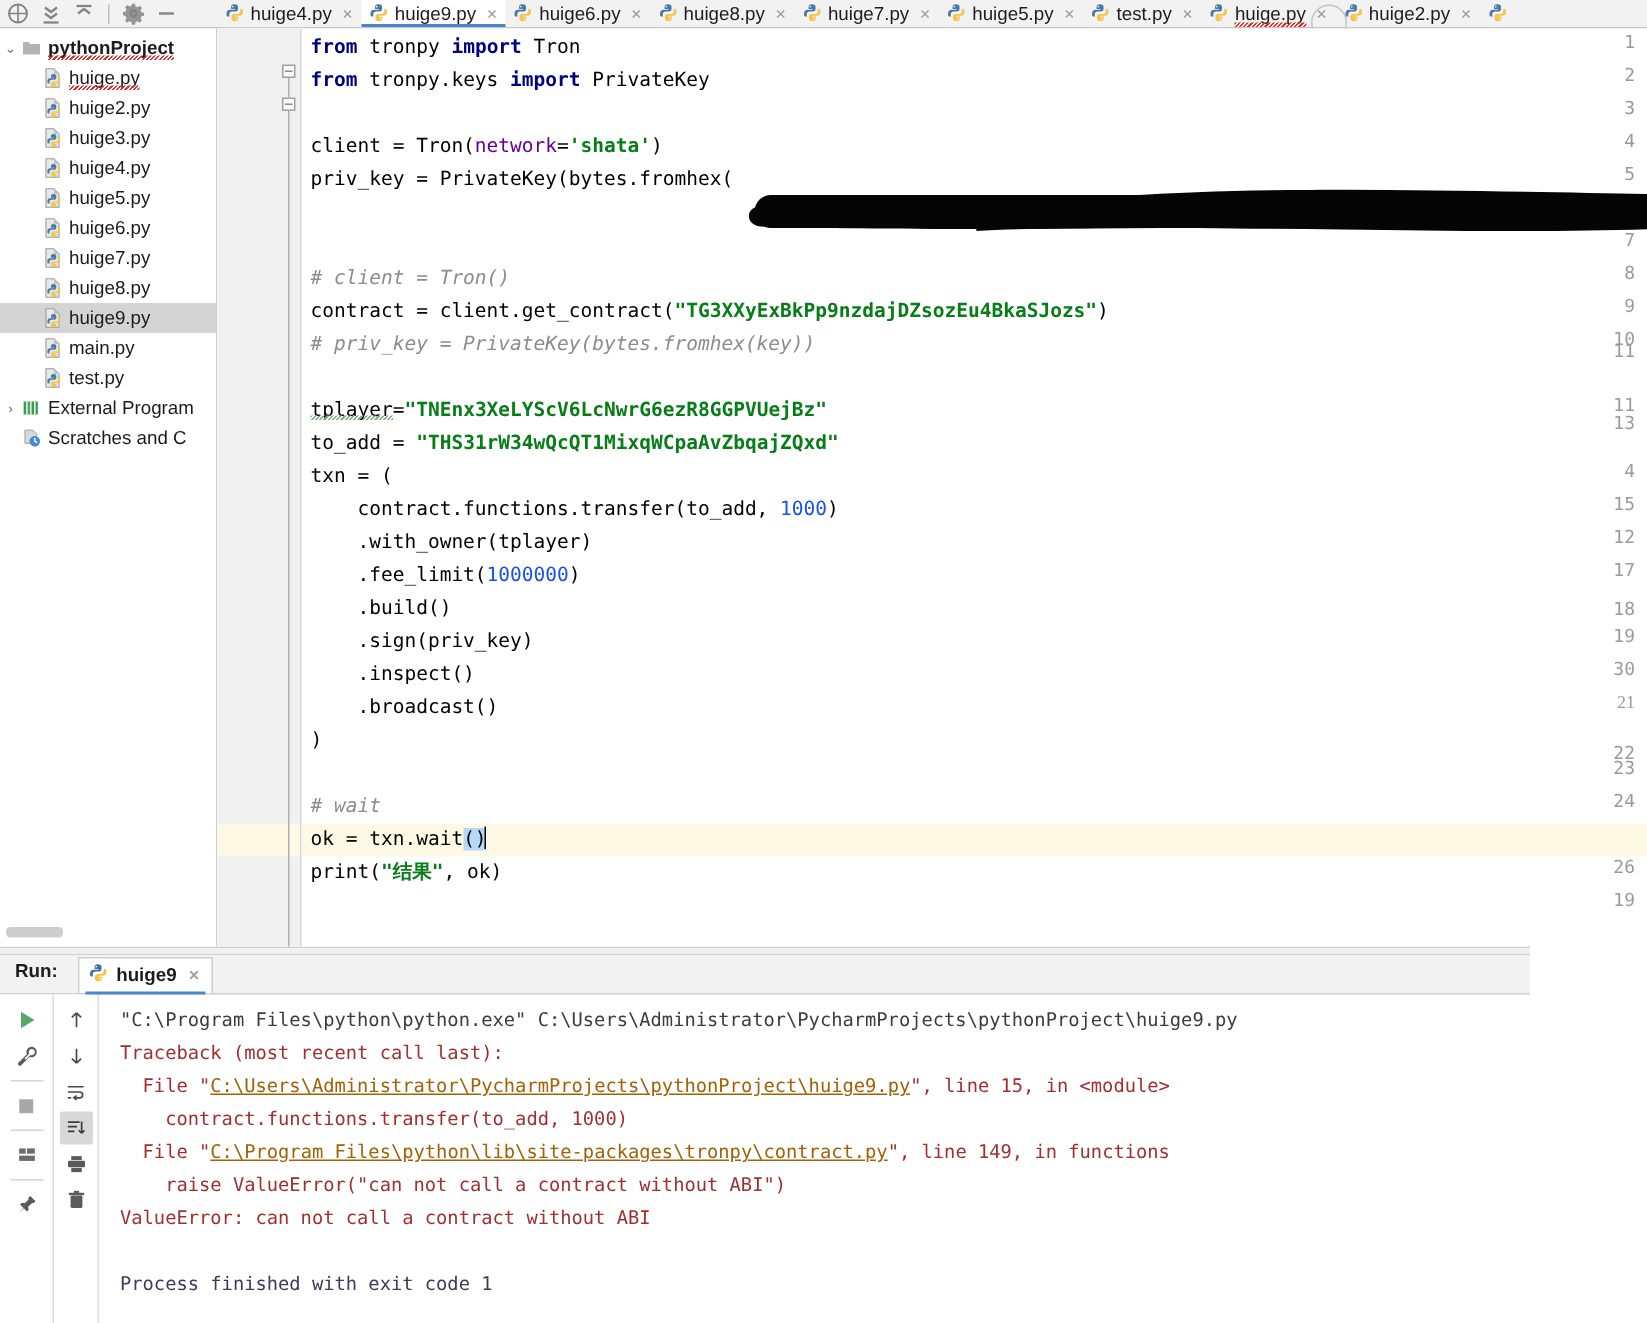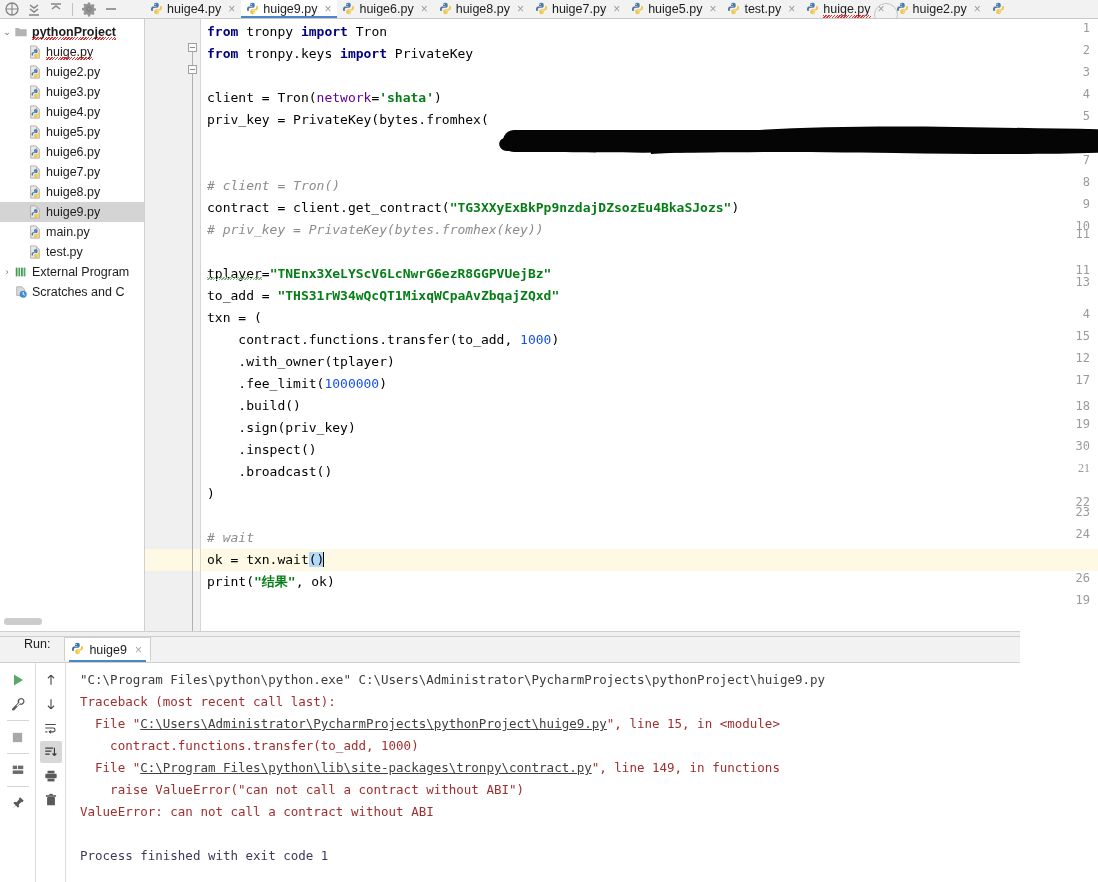--- a/index.html
+++ b/index.html
@@ -92,22 +92,22 @@
                          height: 1px; background: #8c8c8c; }
   .fold-stem { position: absolute; width: 1px; background: #b0b0b0; }
   .redaction { position: absolute; pointer-events: none; }
 
   
   .splitter { height: 6px; background: #f0f0f0; border-top: 1px solid #cfcfcf;
               border-bottom: 1px solid #cfcfcf; }
 
   
   .runpanel { height: 263px; background: #ffffff; display: flex; flex-direction: column; }
-  .run-head { height: 26px; display: flex; align-items: flex-start; background: #f2f2f2;
-              border-bottom: 1px solid #cfcfcf; padding-left: 24px; }
+  .run-head { height: 26px; display: flex; align-items: center; background: #f2f2f2;
+              border-bottom: 1px solid #cfcfcf; padding-left: 10px; font-weight: bold; }
   .run-label { font-size: 12.5px; color: #1c1c1c; padding-bottom: 5px; margin-right: 14px; }
   .run-tab { display: flex; align-items: center; gap: 5px; height: 24px; padding: 0 8px 0 6px;
              background: #ffffff; border: 1px solid #cfcfcf; border-bottom: none;
              position: relative; font-size: 12.5px; color: #1c1c1c; }
   .run-tab::after { content: ""; position: absolute; left: 4px; right: 4px; bottom: -1px;
                     height: 2px; background: #4a86c8; }
   .run-tab .close { color: #a5a5a5; font-size: 12px; margin-left: 3px; }
   .run-body { flex: 1; display: flex; }
   .run-icons { width: 36px; flex: 0 0 36px; display: flex; flex-direction: column;
                align-items: center; padding-top: 6px; gap: 2px; background: #ffffff;
@@ -117,21 +117,21 @@
                 border-right: 1px solid #dcdcdc; }
   .ric { width: 22px; height: 22px; display: flex; align-items: center;
          justify-content: center; border-radius: 2px; }
   .ric.active { background: #d8d8d8; }
   .ric-sep { width: 22px; height: 1px; background: #d6d6d6; margin: 3px 0; }
   .console { flex: 1; padding: 6px 0 0 14px; font-family: "DejaVu Sans Mono", monospace;
              font-size: 12.5px; line-height: 22px; white-space: pre; overflow: hidden;
              color: #3b3b3b; }
   .c-cmd { color: #3c3c3c; }
   .c-err { color: #a03030; }
-  .c-link { color: #404040; text-decoration: underline; }
+  .c-link { color: #a16207; text-decoration: underline; }
   .c-fin { color: #3b3b5c; }
 </style>
 </head>
 <body>
 
 <div id="app">
 
   <div class="toprow">
 
     <div class="tool-strip">

